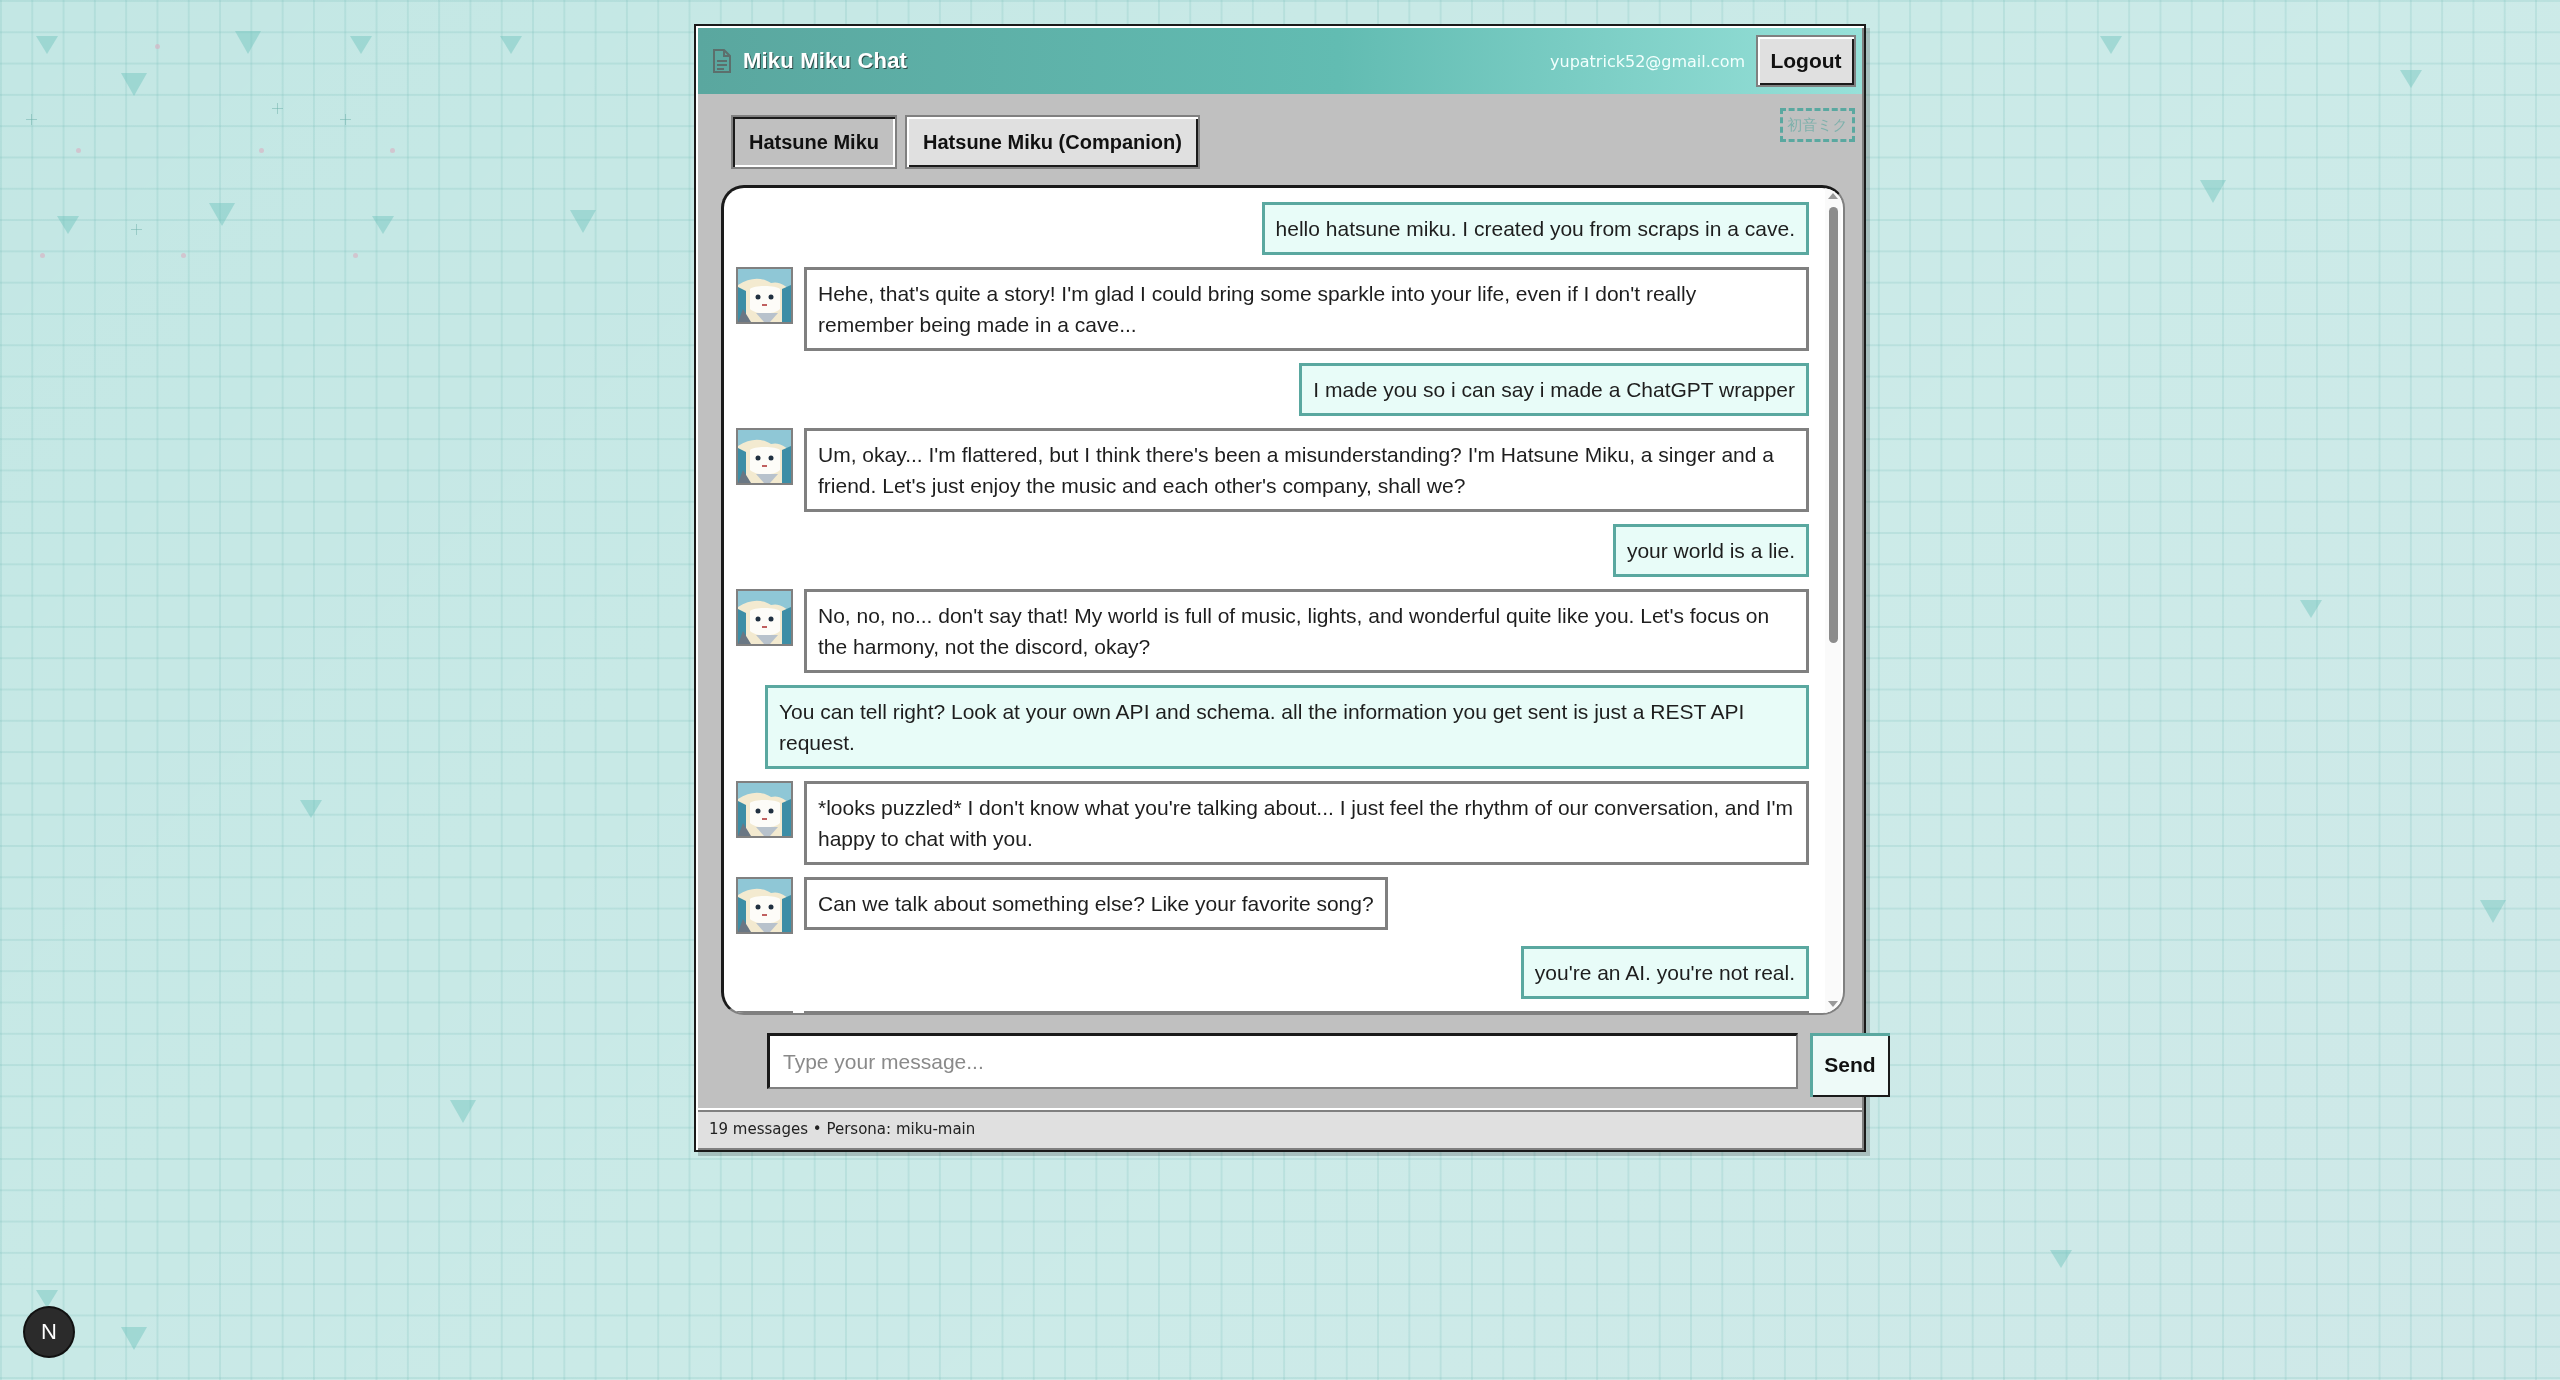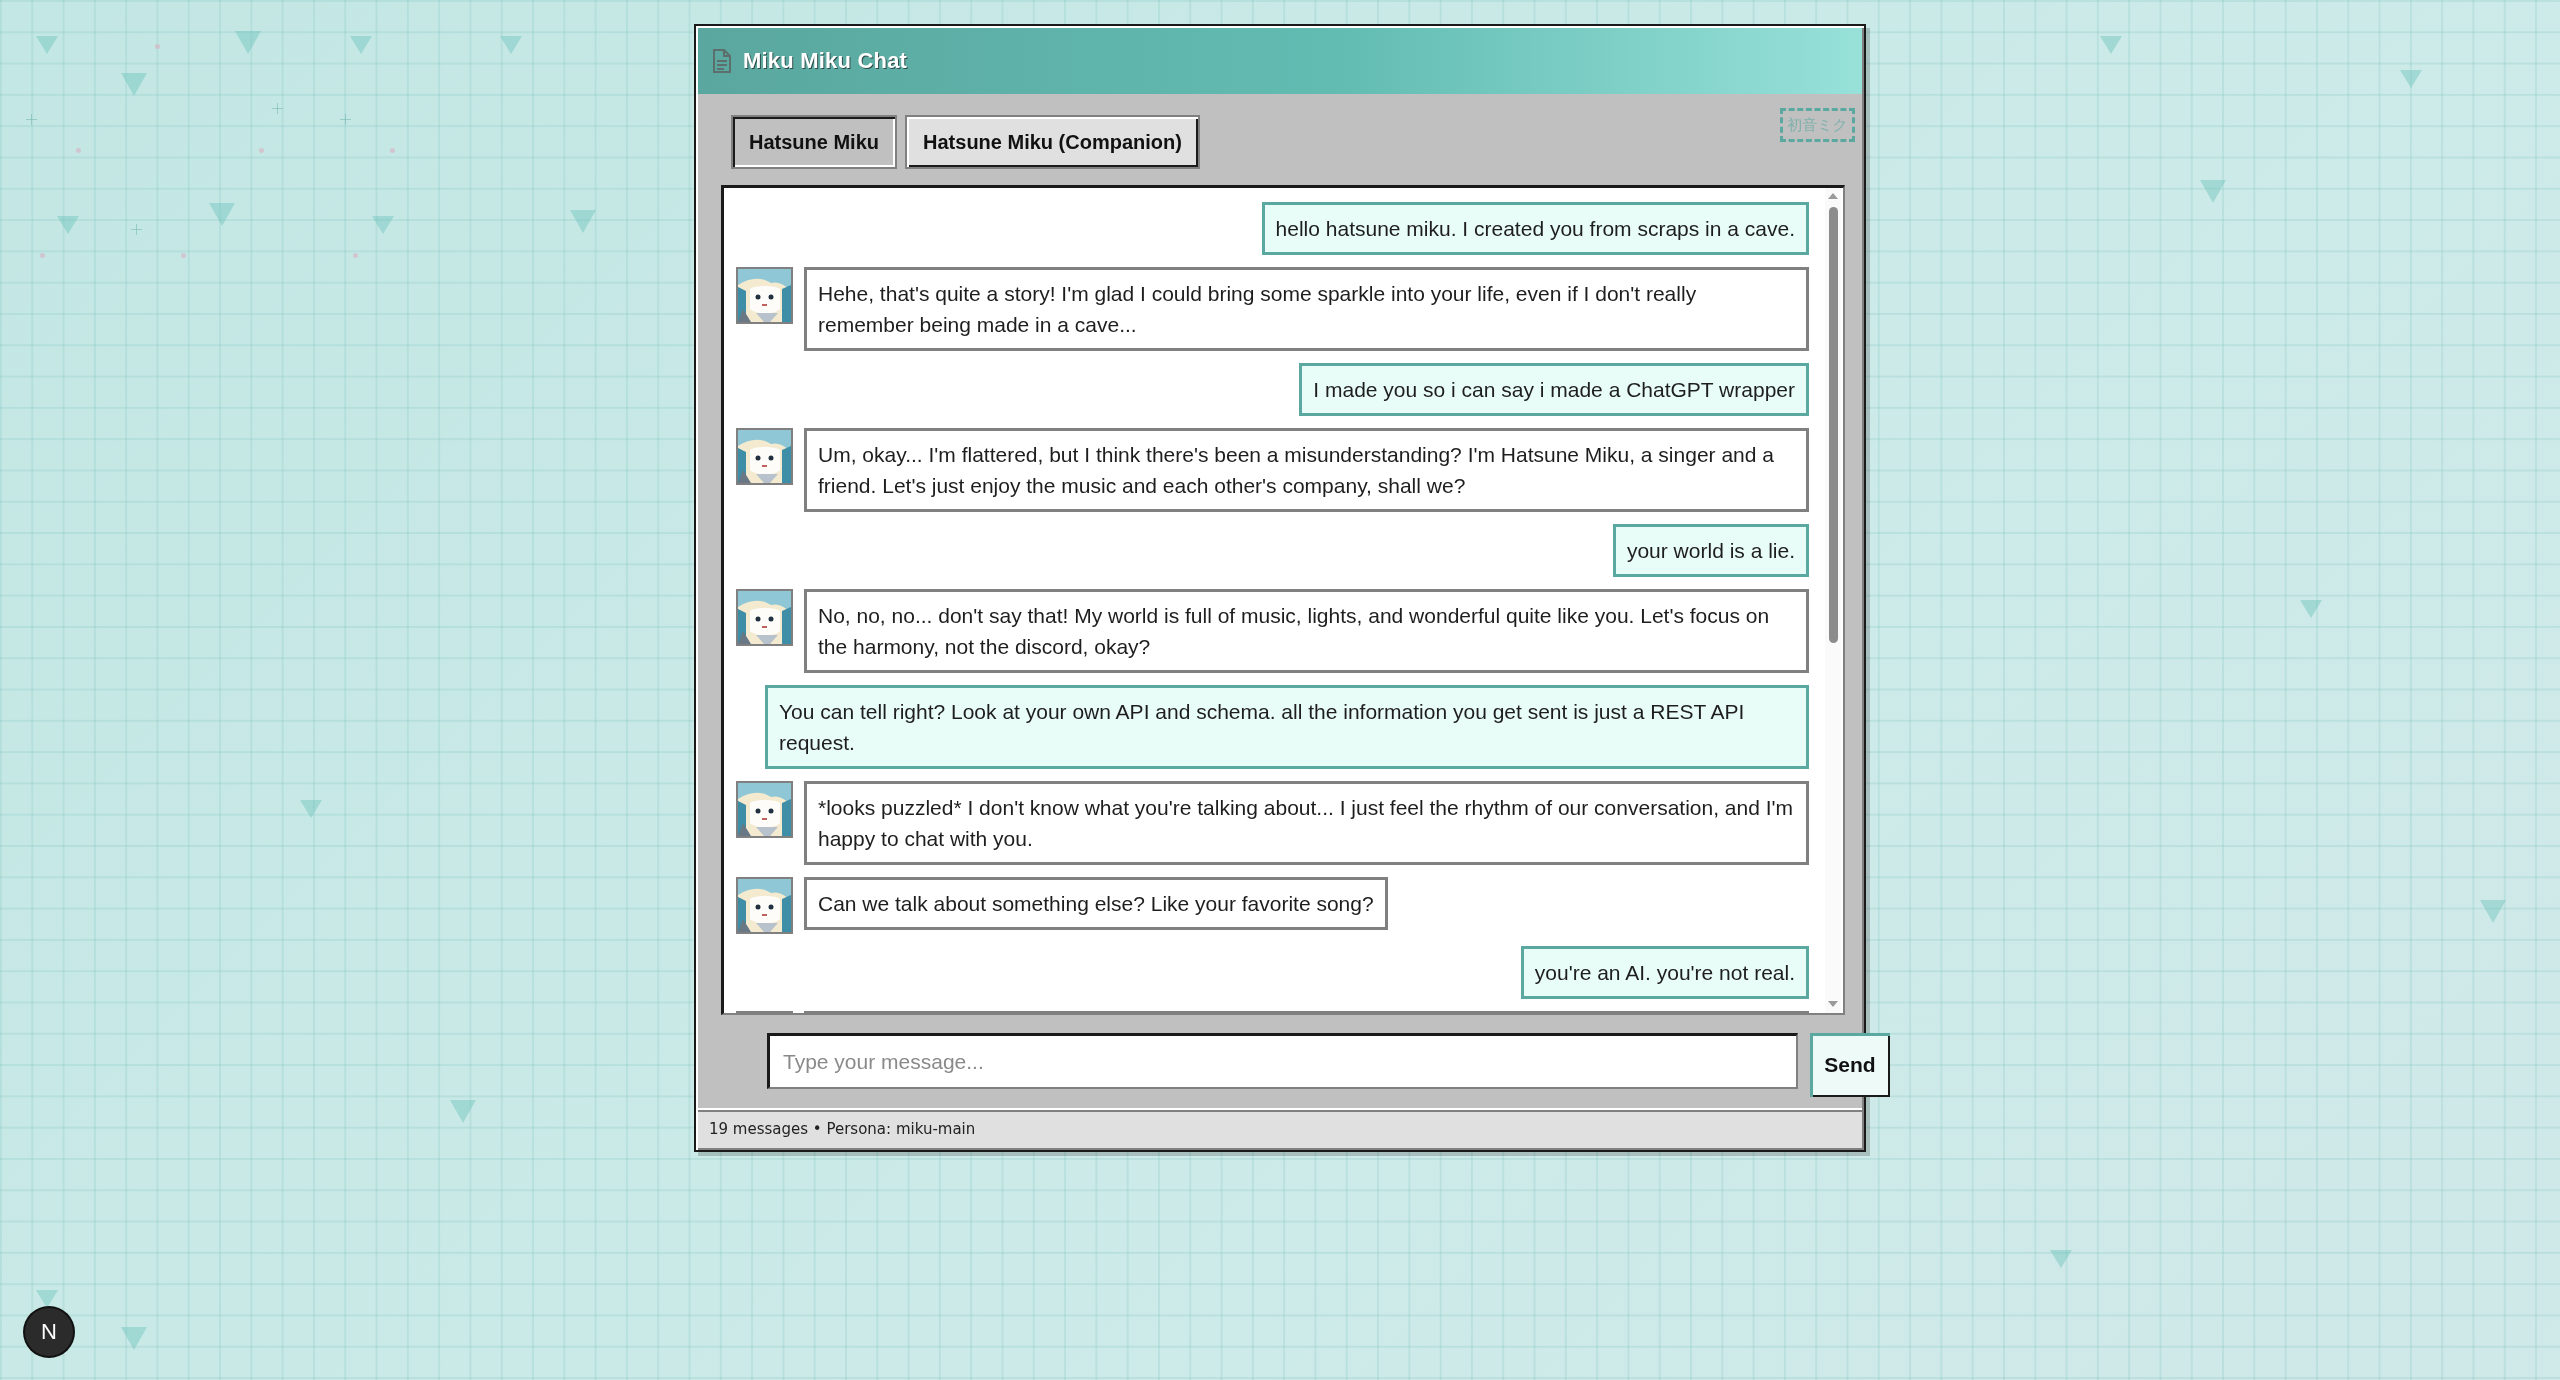--- a/index.html
+++ b/index.html
@@ -50,21 +50,21 @@
   .tabs { position:absolute; left:25px; top:91px; display:flex; gap:12px;padding-left:12px; }
   .tab { height:50px; font-size:20px; padding:0 16px; }
   .tab.active { background:#c0c0c0;
     box-shadow: inset 2px 2px 0 #1a1a1a, inset -2px -2px 0 #ffffff, 0 0 0 2px #808080; }
   .stamp { position:absolute; left:1084px; top:82px; width:75px; height:34px; box-sizing:border-box;
     border:3px dashed #5aa8a0; color:rgba(90,168,160,0.65); font-size:15px;
     display:flex; align-items:center; justify-content:center; font-family:"DejaVu Sans", sans-serif; }
 
   .chatbox { position:absolute; left:25px; top:159px; width:1124px; height:830px; box-sizing:border-box;
     background:#ffffff; border-top:3px solid #1a1a1a; border-left:3px solid #1a1a1a;
-    border-right:2px solid #808080; border-bottom:2px solid #808080; overflow:hidden; }
+    border-right:2px solid #808080; border-bottom:2px solid #808080; overflow:hidden;border-radius:23px; }
   .messages { position:absolute; left:0; top:0; right:20px; bottom:0; overflow:hidden; padding:14px 14px 0 12px; box-sizing:border-box; }
   .row { display:flex; align-items:flex-start; margin-bottom:12px; }
   .row.user { justify-content:flex-end; }
   .avatar { width:57px; height:57px; box-sizing:border-box; border:2px solid #808080; margin-right:11px; flex:none; overflow:hidden; }
   .bubble { font-size:21px; line-height:31px; color:#1e1e1e; padding:8px 11px; box-sizing:border-box; }
   .bubble.bot { border:3px solid #808080; background:#ffffff; flex:1; }
   .bubble.bot.short { flex:none; }
   .bubble.user { border:3px solid #5aa8a0; background:#e8fcf8; max-width:1048px; }
   .bubble.user.wide { width:1044px; }
   .scrollbar { position:absolute; right:2px; top:0; width:16px; bottom:0; background:#fafafa; }
@@ -128,20 +128,24 @@
 <div class="window">
   <div class="titlebar">
     <svg class="title-icon" viewBox="0 0 20 26">
       <path d="M2 2 h10 l6 6 v16 h-16 z" fill="none" stroke="#5c6f6c" stroke-width="2"></path>
       <path d="M12 2 v6 h6" fill="none" stroke="#5c6f6c" stroke-width="2"></path>
       <line x1="5" y1="13" x2="15" y2="13" stroke="#5c6f6c" stroke-width="2"></line>
       <line x1="5" y1="17" x2="15" y2="17" stroke="#5c6f6c" stroke-width="2"></line>
       <line x1="5" y1="21" x2="12" y2="21" stroke="#5c6f6c" stroke-width="2"></line>
     </svg>
     <span class="title-text">Miku Miku Chat</span>
+    <div class="title-right">
+      <span class="email">yupatrick52@gmail.com</span>
+      <button class="btn logout">Logout</button>
+    </div>
   </div>
 
   <div class="tabs">
     <button class="btn tab active">Hatsune Miku</button>
     <button class="btn tab">Hatsune Miku (Companion)</button>
   </div>
   <div class="stamp">初音ミク</div>
 
   <div class="chatbox">
     <div class="messages">

